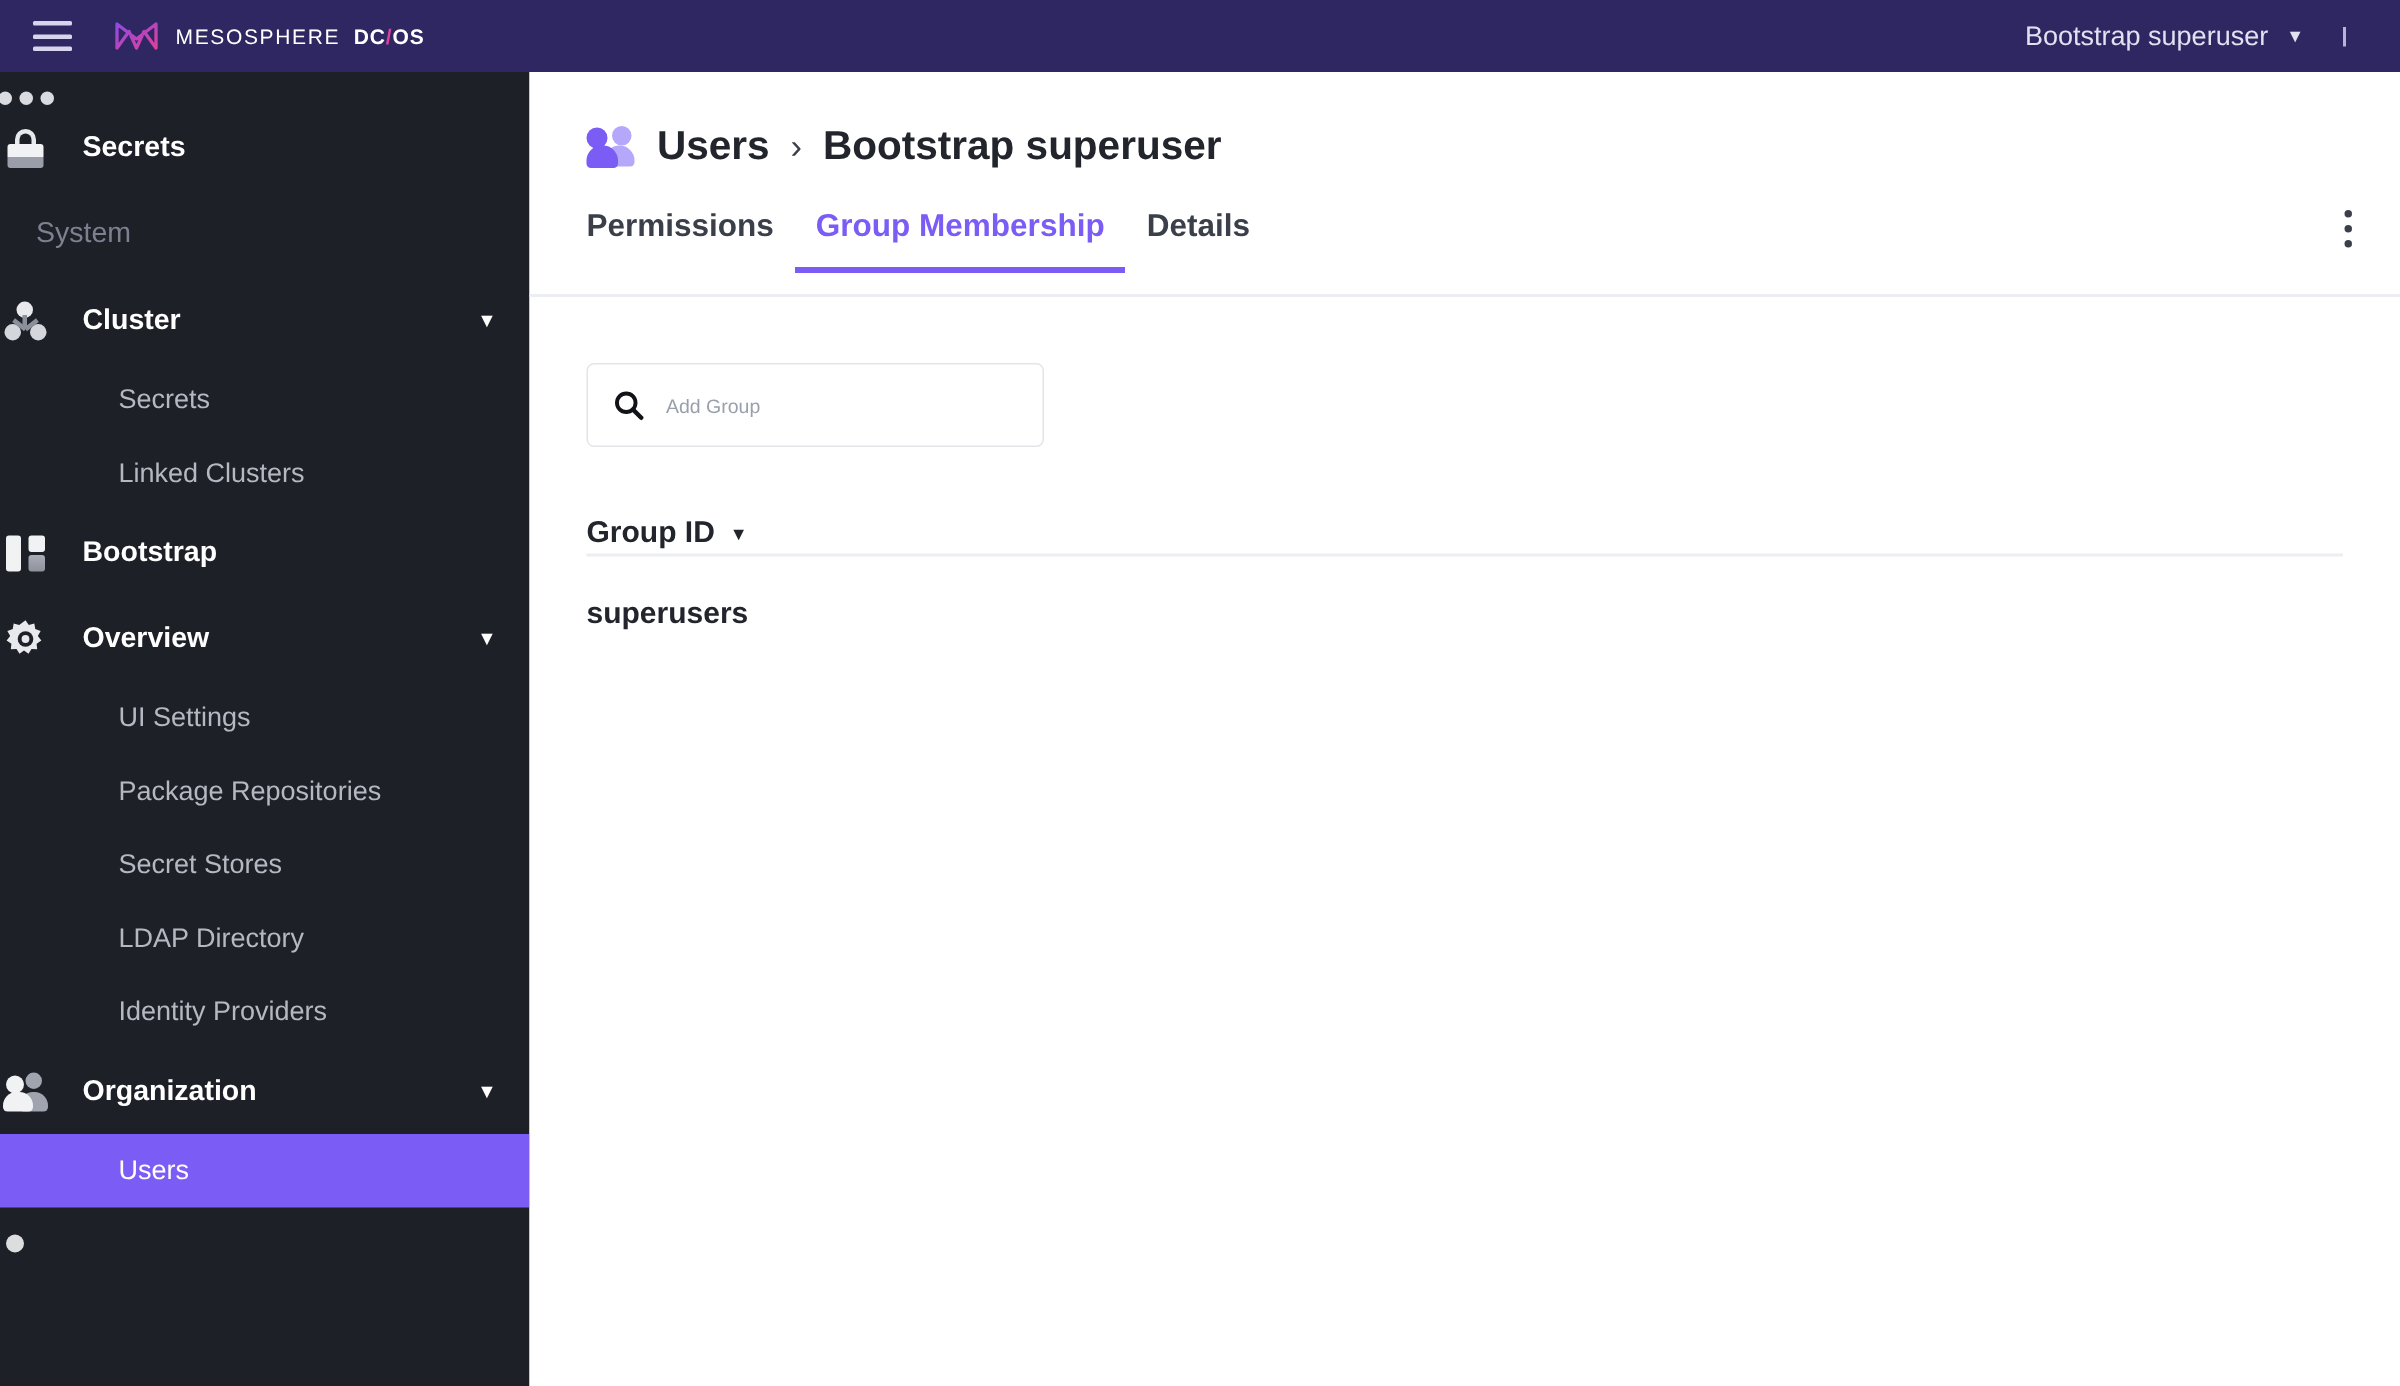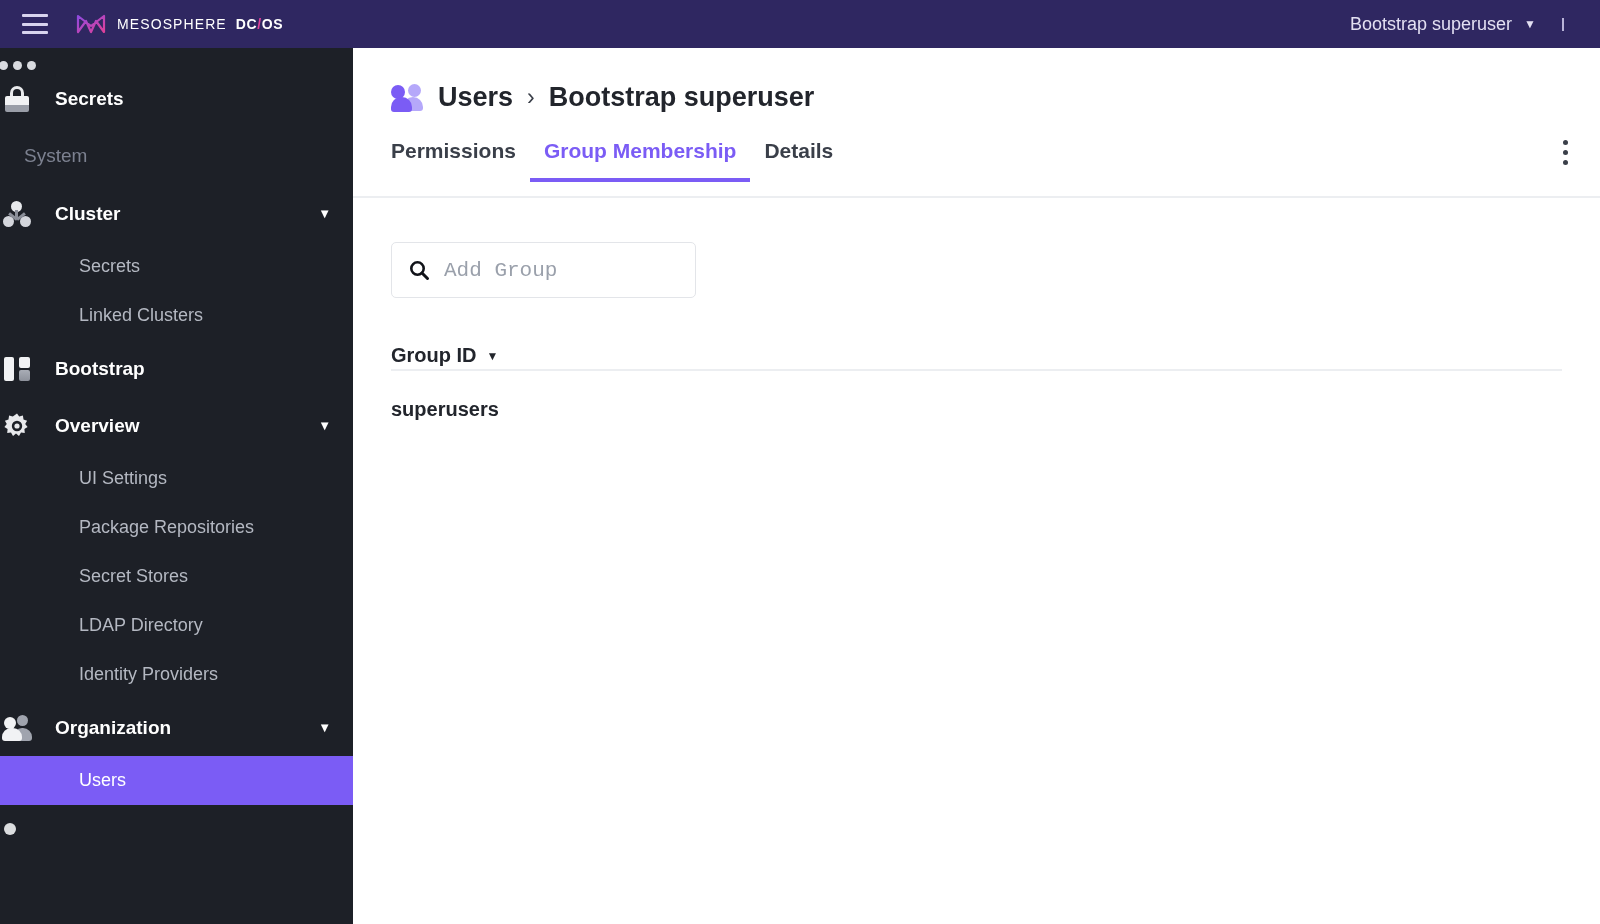--- a/index.html
+++ b/index.html
@@ -136,22 +136,22 @@
   .tabs-border { border-bottom: 2px solid #eceef1; }
 
   .content { padding: 44px 38px 0 38px; }
   .search-box {
     width: 305px; height: 56px;
     border: 1.5px solid #e3e5e9; border-radius: 5px;
     display: flex; align-items: center; padding: 0 16px;
   }
   .search-box .mag { margin-right: 14px; display: flex; }
   .search-box input {
-    border: none; outline: none; flex: 1; font-size: 21px;
-    font-family: Liberation Mono, monospace; color: #a21caf; background: transparent;
+    border: none; outline: none; flex: 1; font-size: 13px;
+    font-family: Liberation Sans, sans-serif; color: #a21caf; background: transparent;
   }
   .search-box input::placeholder { color: #9aa0ab; }
 
   .table { margin-top: 46px; }
   .th-row { display: flex; align-items: center; padding-bottom: 2px; border-bottom: 2px solid #eceef1; }
   .th { font-size: 20px; font-weight: bold; color: #22252c; display: flex; align-items: center; cursor: pointer; }
   .th .sortcaret { margin-left: 10px; font-size: 12px; color: #22252c; }
   .td-row { display: flex; align-items: center; padding-top: 27px; }
   .td { font-size: 20px; font-weight: bold; color: #22252c; }
 </style>

